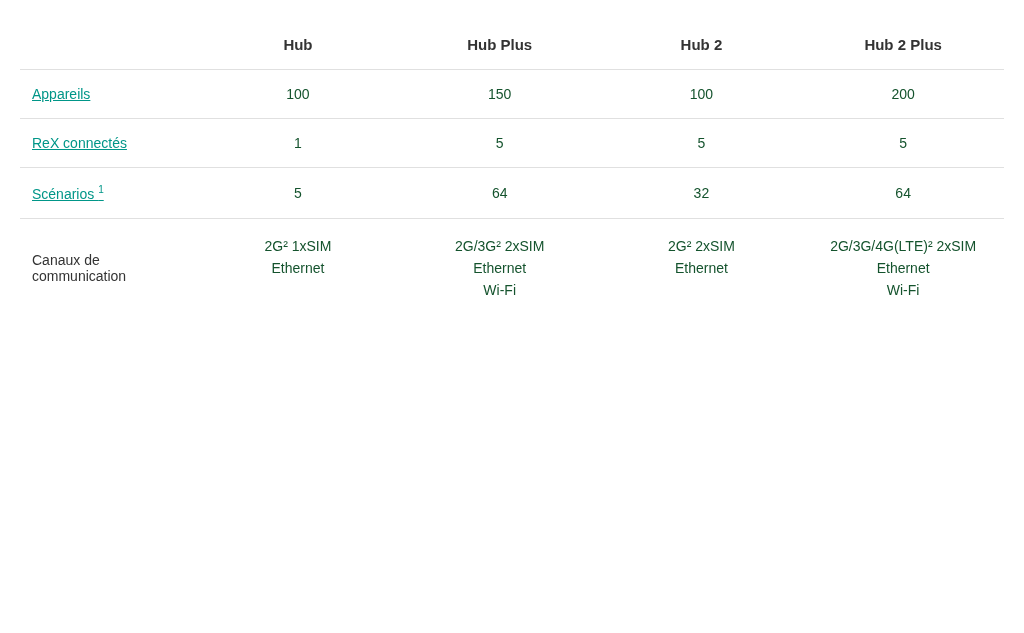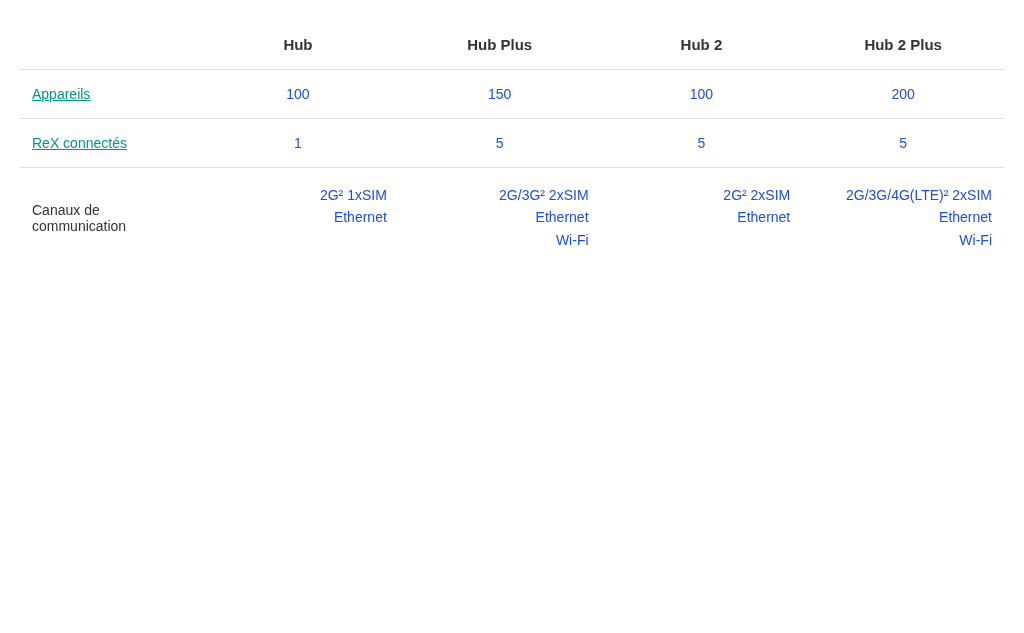--- a/index.html
+++ b/index.html
@@ -35,21 +35,21 @@
     .comparison-table th {
       text-align: center;
       font-weight: bold;
       font-size: 15px;
       border-bottom: 1px solid #e0e0e0;
     }
 
     .comparison-table td:not(:first-child) {
       text-align: center;
       vertical-align: middle;
-      color: #1d4ed8;
+      color: #14532d;
     }
 
     .comparison-table td:first-child {
       width: 180px;
       color: #333;
       font-size: 14px;
       vertical-align: middle;
     }
 
     .comparison-table tr:last-child td {
@@ -94,21 +94,21 @@
     }
 
     .linked-feature {
       color: #009688;
       text-decoration: underline;
       text-decoration-color: #009688;
       cursor: pointer;
     }
 
     .row-communication td:not(:first-child) {
-      text-align: right;
+      text-align: center;
       vertical-align: top;
     }
   </style>
 </head>
 <body>
 
 <table class="comparison-table">
   <colgroup>
     <col class="col-feature">
     <col class="col-hub">
@@ -151,20 +151,29 @@
         <span class="linked-feature">ReX connectés</span>
       </td>
       <td>1</td>
       <td>5</td>
       <td>5</td>
       <td>5</td>
     </tr>
 
 
 
+    <tr>
+      <td>
+        <span class="linked-feature">Scénarios <sup>1</sup></span>
+      </td>
+      <td>5</td>
+      <td>64</td>
+      <td>32</td>
+      <td>64</td>
+    </tr>
 
 
     <tr class="row-communication">
       <td>
         <span>Canaux de communication</span>
       </td>
       <td>
         <div class="cell-multiline">
           <span>2G² 1xSIM</span>
           <span class="bold">Ethernet</span>

